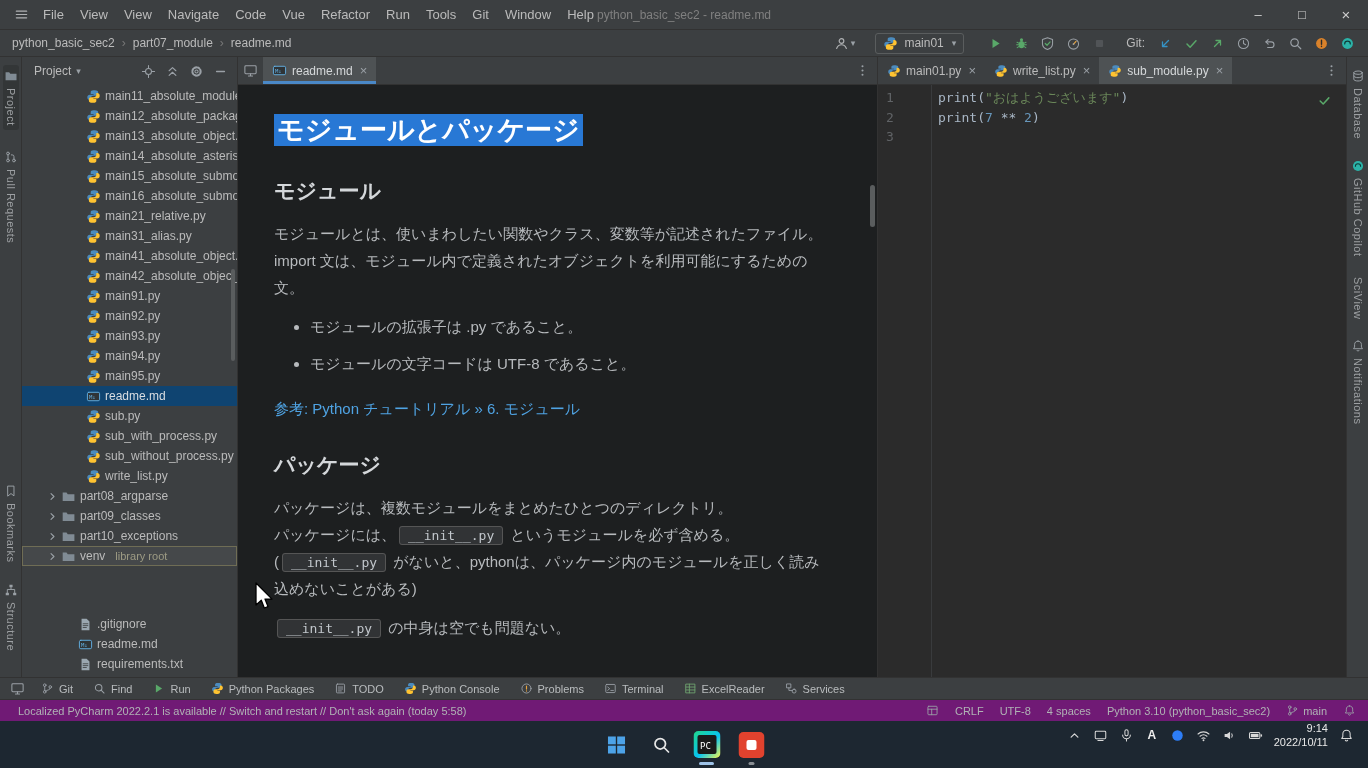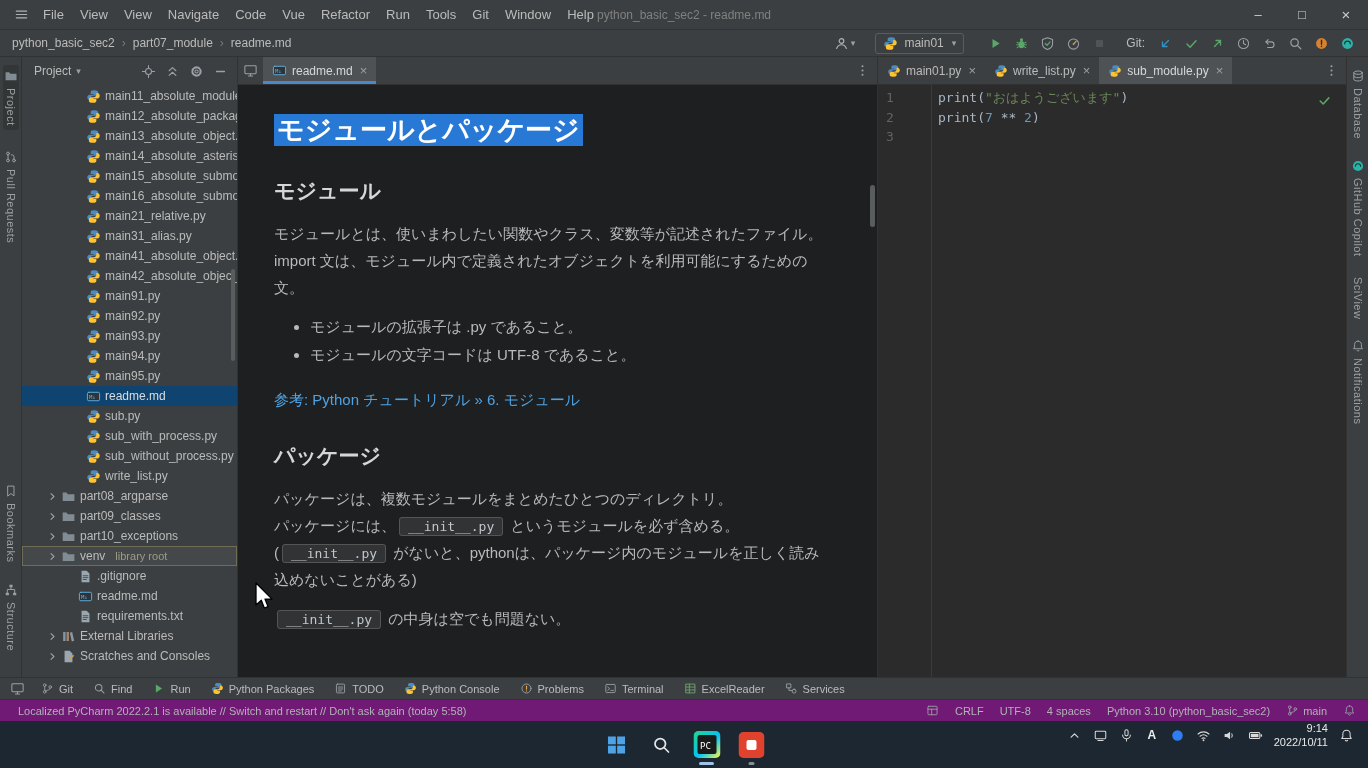--- a/index.html
+++ b/index.html
@@ -63,21 +63,21 @@
   .pv-layout{align-self:center;padding:0 5px;}
 
   
   .preview-pane{width:640px;min-width:640px;display:flex;flex-direction:column;background:#1d1f20;border-right:1px solid #323232;position:relative;}
   .md-content{flex:1;overflow:hidden;padding:26px 46px 0 36px;color:#b7babd;font-size:15px;line-height:1.8;}
   .md-content h1{font-size:27px;color:#dcdfe1;margin:2px 0 24px;line-height:1.3;}
   .md-title-hl{background:#2878d5;color:#ffffff;padding:1px 3px;}
   .md-content h2{font-size:21px;color:#d4d7da;margin:24px 0 10px;}
   .md-content p{margin:0 0 12px;}
   .md-content ul{margin:6px 0 18px 36px;}
-  .md-content li{margin:1px 0;}
+  .md-content li{margin:10px 0;}
   .md-link{color:#4FA3E3;}
   .md-code{font-family:"DejaVu Sans Mono",monospace;font-size:13px;background:#313335;border:1px solid #555;border-radius:3px;padding:1px 8px;color:#c2c7cc;margin:0 3px;white-space:nowrap;}
   .preview-scrollbar{position:absolute;right:2px;top:128px;width:5px;height:42px;background:#5a5d5e;border-radius:3px;}
 
   
   .editor-pane{flex:1;display:flex;flex-direction:column;background:#2b2b2b;position:relative;min-width:0;}
   .editor-body{flex:1;position:relative;font-family:"DejaVu Sans Mono",monospace;font-size:13px;padding-top:3px;}
   .gutter-line{position:absolute;left:53px;top:0;bottom:0;width:1px;background:#393b3d;}
   .code-line{display:flex;height:19.5px;align-items:center;}
   .ln{width:53px;min-width:53px;color:#606366;padding-left:8px;}
@@ -592,21 +592,21 @@
               </svg>
             </span>
             <span class="icon">
               <svg width="15" height="15" viewBox="0 0 16 16" fill="none">
                 <path d="M1.8 12.8V3.8h4.1l1.3 1.7h7.1v7.3z" fill="#808B94"></path>
               </svg>
             </span>
             <span class="tree-label">venv</span>
             <span class="tree-suffix">library root</span>
           </div>
-          <div class="tree-row" style="padding-left: 56px;">
+          <div class="tree-row" style="padding-left: 56px; margin-top: 48px;">
             <span class="icon">
               <svg width="15" height="15" viewBox="0 0 16 16" fill="none">
                 <path d="M3.8 1.8h5.4l3 3v9.4H3.8z" fill="#9AA7B0"></path>
                 <path d="M5.5 7.2h5M5.5 9.2h5M5.5 11.2h3.4" stroke="#474c4f"></path>
               </svg>
             </span>
             <span class="tree-label">.gitignore</span>
           </div>
           <div class="tree-row" style="padding-left: 56px;">
             <span class="icon">

